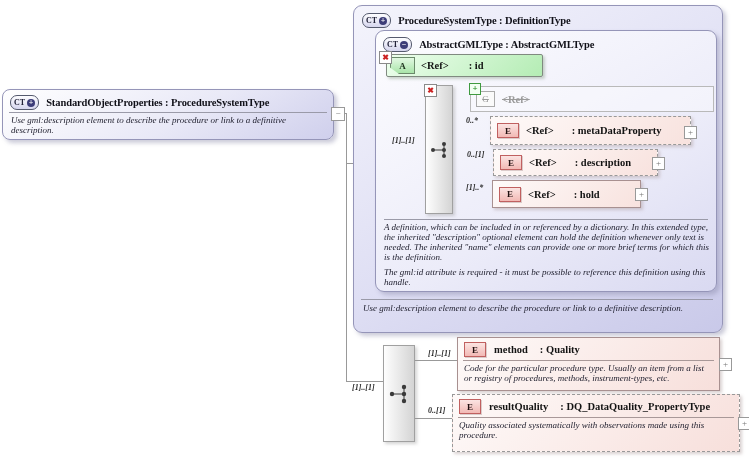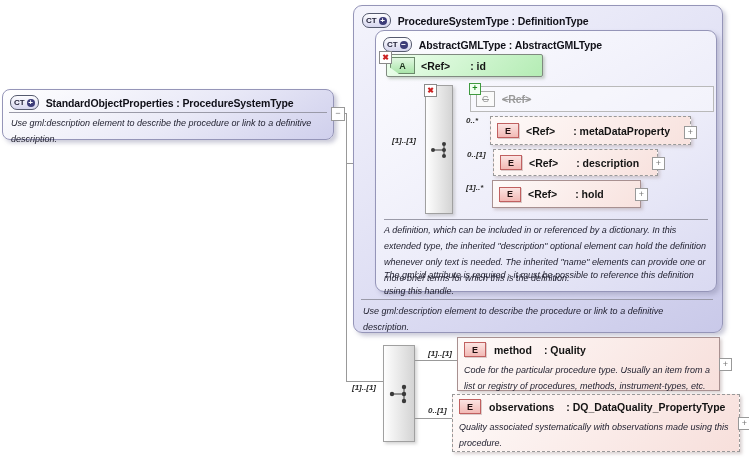--- a/index.html
+++ b/index.html
@@ -1,32 +1,32 @@
 <!DOCTYPE html>
 <html><head>
 <meta charset="utf-8">
 <style>
   html,body{margin:0;padding:0;background:#fff;}
   .canvas{position:relative;width:749px;height:458px;background:#fff;overflow:hidden;
-          font-family:Liberation Sans, sans-serif;}
+          font-family:Liberation Serif, serif;}
   .line{position:absolute;background:#999;}
   .sep{position:absolute;height:1px;background:#9a9aa8;}
   .big-box{position:absolute;border:1px solid #9595b8;border-radius:9px;
            box-shadow:3px 3px 4px rgba(140,140,170,.45);}
   .lav1{background:linear-gradient(150deg,#ffffff 0%,#e9e9f7 55%,#cfcfec 100%);}
   .lav2{background:linear-gradient(150deg,#f4f4fc 0%,#dfdff4 55%,#c9c9e9 100%);}
   .lav3{background:linear-gradient(150deg,#fdfdff 0%,#ececf9 60%,#d9d9f1 100%);}
   .box-header{position:absolute;display:flex;align-items:center;gap:7px;white-space:nowrap;}
   .box-title{font-weight:bold;font-size:10.5px;letter-spacing:-0.1px;color:#101018;}
   .ct{height:13px;padding:0 3px;border:1px solid #555a6e;border-radius:7px;
       background:linear-gradient(#fdfdff,#d6d6ee);display:inline-flex;align-items:center;gap:2px;flex:none;}
   .ct-label{font-weight:bold;font-size:8px;color:#222238;}
   .ct-badge{width:8px;height:8px;border-radius:50%;background:#3c3c78;color:#fff;
             font-weight:bold;font-size:8px;line-height:8px;text-align:center;}
-  .desc{font-style:italic;font-size:9px;line-height:16px;color:#1d1d2c;}
+  .desc{font-style:italic;font-size:9px;line-height:10px;color:#1d1d2c;}
   .card{position:absolute;font-style:italic;font-weight:bold;font-size:8px;color:#2b2b2b;white-space:nowrap;}
   .seq-bar{position:absolute;width:26px;border:1px solid #a0a0a0;
            background:linear-gradient(to right,#fefefe,#d4d4d4);
            box-shadow:2px 2px 3px rgba(150,150,150,.4);display:flex;align-items:center;justify-content:center;}
   .x-icon{position:absolute;width:11px;height:11px;background:#fff;border:1px solid #8a8a8a;
           color:#cc2222;font-size:8px;line-height:11px;text-align:center;font-weight:bold;z-index:6;}
   .gplus-icon{position:absolute;width:10px;height:10px;background:#f2fff2;border:1px solid #3f9a3f;
           color:#1f8a1f;font-size:9px;line-height:9px;text-align:center;font-weight:bold;z-index:6;}
   .plus{position:absolute;width:11px;height:11px;background:#fff;border:1px solid #999;
         color:#777;font-size:9px;line-height:10px;text-align:center;z-index:5;}
@@ -192,21 +192,21 @@
     </div>
     <div class="annot-sep"></div>
     <div class="desc annot-desc">Code for the particular procedure type. Usually an item from a list or registry of procedures, methods, instrument-types, etc.</div>
   </div>
   <div class="plus" style="left:719px;top:358px">+</div>
 
   <div class="card" style="left:428px;top:406px">0..[1]</div>
   <div class="annot-box dashed" style="left:452px;top:394px;width:286px;height:56px;background:linear-gradient(135deg,#fefaf9,#f7dfdb)">
     <div class="annot-header">
       <span class="e-icon">E</span>
-      <span class="ref">observations</span>
+      <span class="ref">resultQuality</span>
       <span class="etype" style="margin-left:4px">: DQ_DataQuality_PropertyType</span>
     </div>
     <div class="annot-sep"></div>
     <div class="desc annot-desc">Quality associated systematically with observations made using this procedure.</div>
   </div>
   <div class="plus" style="left:738px;top:417px">+</div>
 
 </div>
 
 </body></html>

